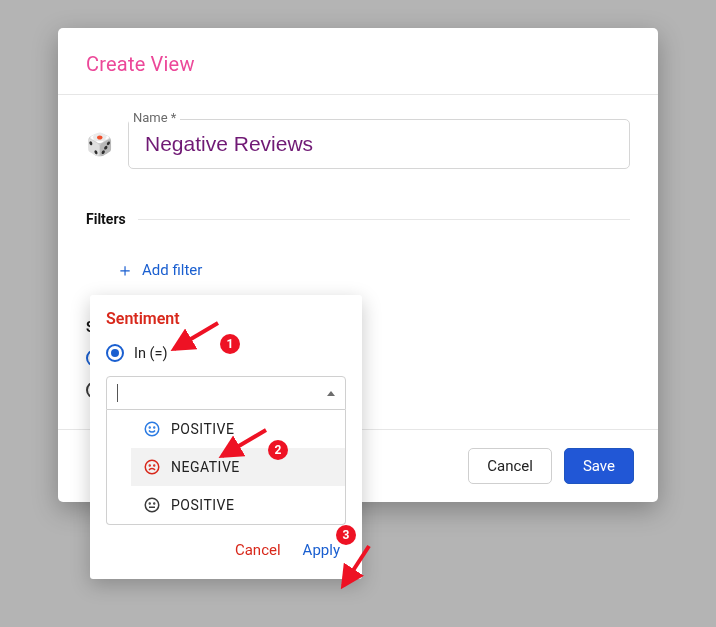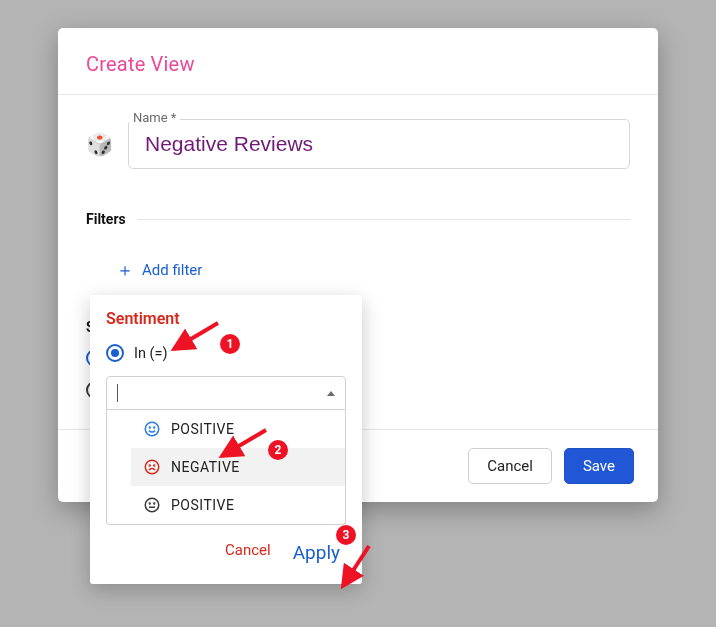--- a/index.html
+++ b/index.html
@@ -261,21 +261,21 @@
     gap: 22px;
     padding: 16px 6px 6px 6px;
   }
   .pop-cancel {
     color: #d8281b;
     font-size: 15px;
     cursor: pointer;
   }
   .pop-apply {
     color: #1a5fd0;
-    font-size: 19px;
+    font-size: 15px;
     cursor: pointer;
   }
 
   
   .anno {
     position: absolute;
     pointer-events: none;
   }
   .badge {
     width: 20px;

